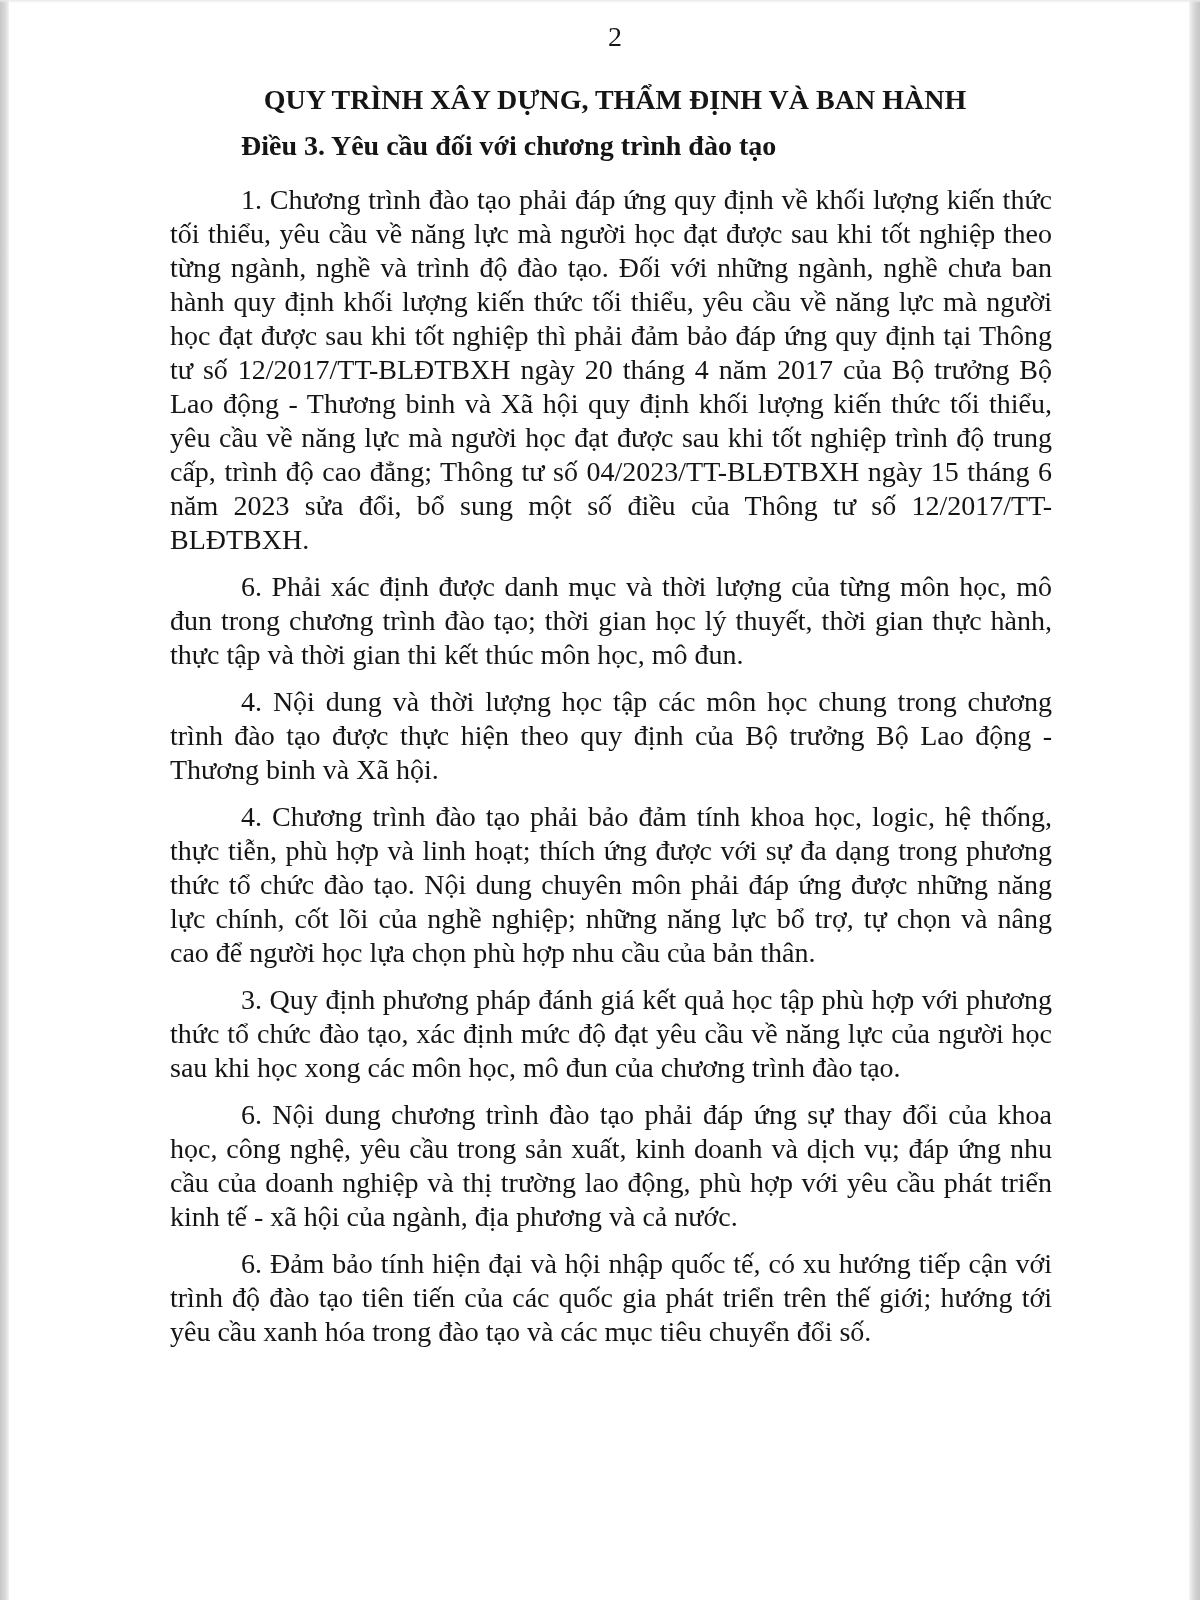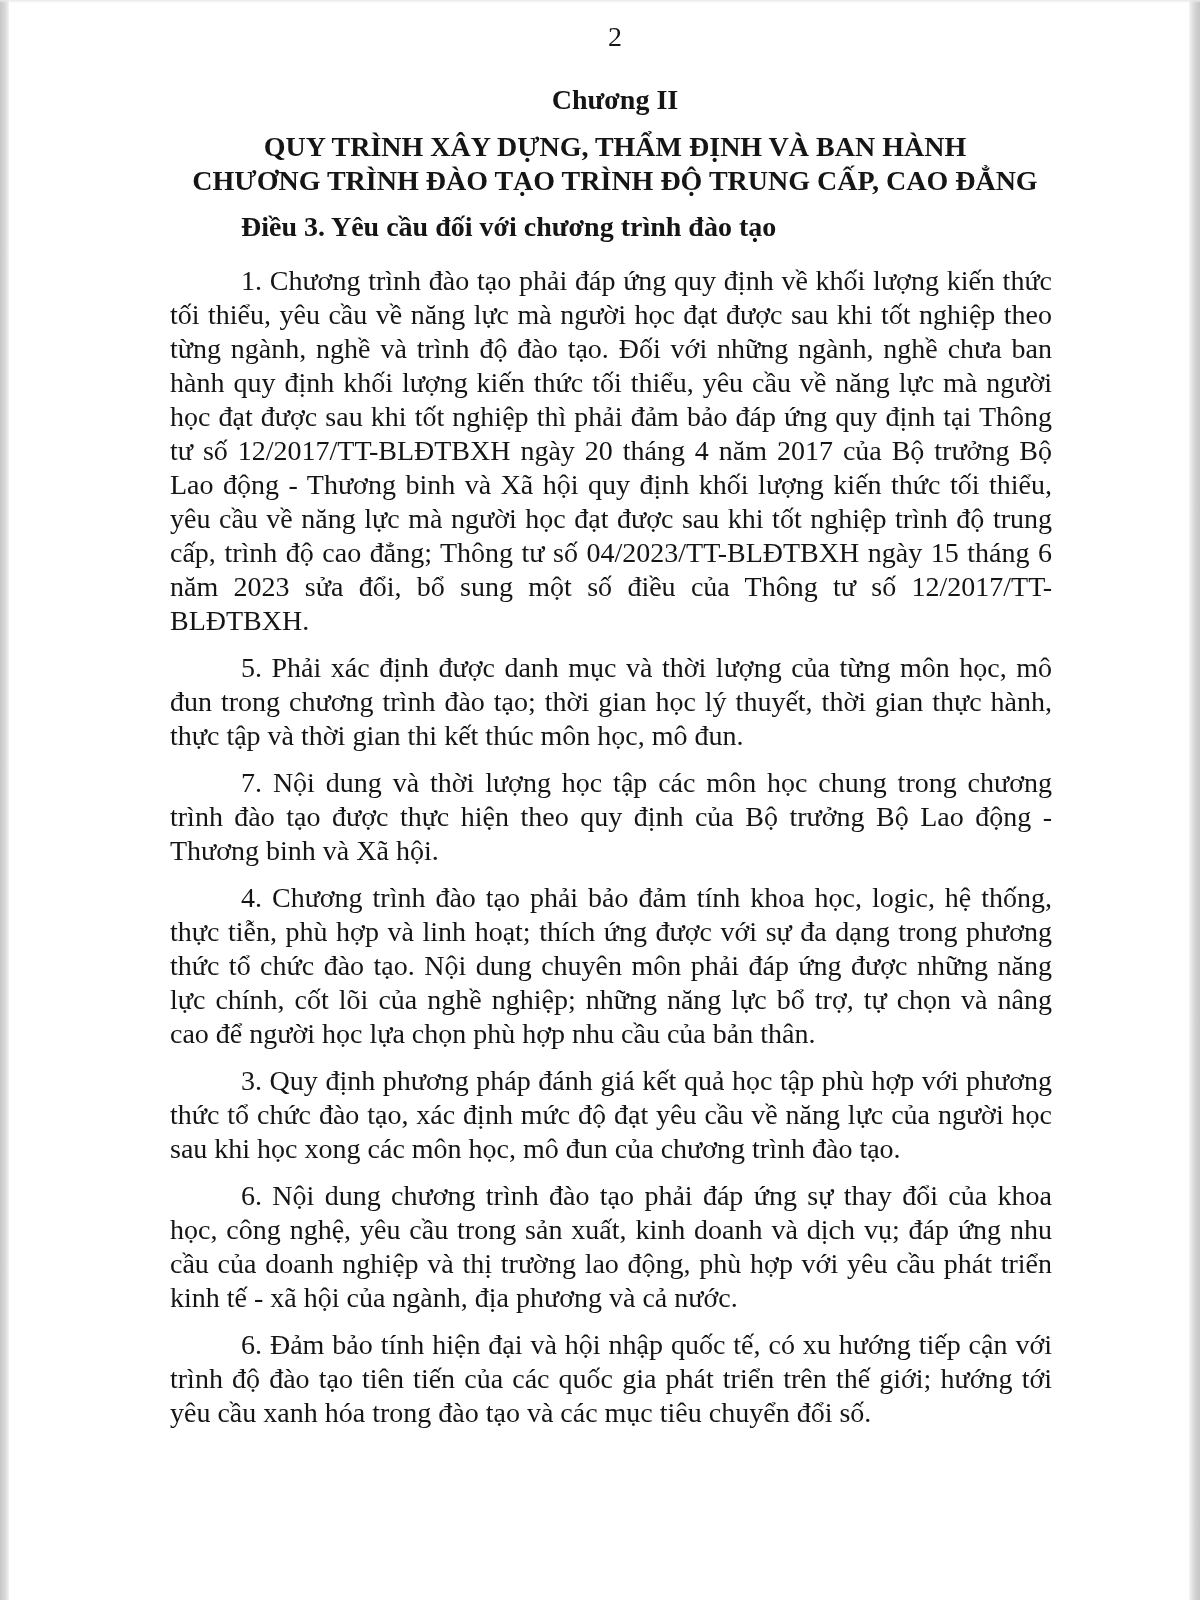--- a/index.html
+++ b/index.html
@@ -64,29 +64,27 @@
 </head>
 <body>
 
 <div class="scan-edge-left"></div>
 <div class="scan-edge-right"></div>
 <div class="scan-edge-top"></div>
 
 <div class="document">
   <div class="page-number">2</div>
 
-  <div class="chapter-label">Chương II</div>
 
   <div class="chapter-title">
     <div>QUY TRÌNH XÂY DỰNG, THẨM ĐỊNH VÀ BAN HÀNH</div>
-    <div>CHƯƠNG TRÌNH ĐÀO TẠO TRÌNH ĐỘ TRUNG CẤP, CAO ĐẲNG</div>
   </div>
 
   <div class="article-heading">Điều 3. Yêu cầu đối với chương trình đào tạo</div>
 
   <p class="body-para">1. Chương trình đào tạo phải đáp ứng quy định về khối lượng kiến thức tối thiểu, yêu cầu về năng lực mà người học đạt được sau khi tốt nghiệp theo từng ngành, nghề và trình độ đào tạo. Đối với những ngành, nghề chưa ban hành quy định khối lượng kiến thức tối thiểu, yêu cầu về năng lực mà người học đạt được sau khi tốt nghiệp thì phải đảm bảo đáp ứng quy định tại Thông tư số 12/2017/TT-BLĐTBXH ngày 20 tháng 4 năm 2017 của Bộ trưởng Bộ Lao động - Thương binh và Xã hội quy định khối lượng kiến thức tối thiểu, yêu cầu về năng lực mà người học đạt được sau khi tốt nghiệp trình độ trung cấp, trình độ cao đẳng; Thông tư số 04/2023/TT-BLĐTBXH ngày 15 tháng 6 năm 2023 sửa đổi, bổ sung một số điều của Thông tư số 12/2017/TT-BLĐTBXH.</p>
-  <p class="body-para">5. Phải xác định được danh mục và thời lượng của từng môn học, mô đun trong chương trình đào tạo; thời gian học lý thuyết, thời gian thực hành, thực tập và thời gian thi kết thúc môn học, mô đun.</p>
-  <p class="body-para">7. Nội dung và thời lượng học tập các môn học chung trong chương trình đào tạo được thực hiện theo quy định của Bộ trưởng Bộ Lao động - Thương binh và Xã hội.</p>
+  <p class="body-para">6. Phải xác định được danh mục và thời lượng của từng môn học, mô đun trong chương trình đào tạo; thời gian học lý thuyết, thời gian thực hành, thực tập và thời gian thi kết thúc môn học, mô đun.</p>
+  <p class="body-para">4. Nội dung và thời lượng học tập các môn học chung trong chương trình đào tạo được thực hiện theo quy định của Bộ trưởng Bộ Lao động - Thương binh và Xã hội.</p>
   <p class="body-para">4. Chương trình đào tạo phải bảo đảm tính khoa học, logic, hệ thống, thực tiễn, phù hợp và linh hoạt; thích ứng được với sự đa dạng trong phương thức tổ chức đào tạo. Nội dung chuyên môn phải đáp ứng được những năng lực chính, cốt lõi của nghề nghiệp; những năng lực bổ trợ, tự chọn và nâng cao để người học lựa chọn phù hợp nhu cầu của bản thân.</p>
   <p class="body-para">3. Quy định phương pháp đánh giá kết quả học tập phù hợp với phương thức tổ chức đào tạo, xác định mức độ đạt yêu cầu về năng lực của người học sau khi học xong các môn học, mô đun của chương trình đào tạo.</p>
   <p class="body-para">6. Nội dung chương trình đào tạo phải đáp ứng sự thay đổi của khoa học, công nghệ, yêu cầu trong sản xuất, kinh doanh và dịch vụ; đáp ứng nhu cầu của doanh nghiệp và thị trường lao động, phù hợp với yêu cầu phát triển kinh tế - xã hội của ngành, địa phương và cả nước.</p>
   <p class="body-para">6. Đảm bảo tính hiện đại và hội nhập quốc tế, có xu hướng tiếp cận với trình độ đào tạo tiên tiến của các quốc gia phát triển trên thế giới; hướng tới yêu cầu xanh hóa trong đào tạo và các mục tiêu chuyển đổi số.</p>
 </div>
 
 </body></html>

